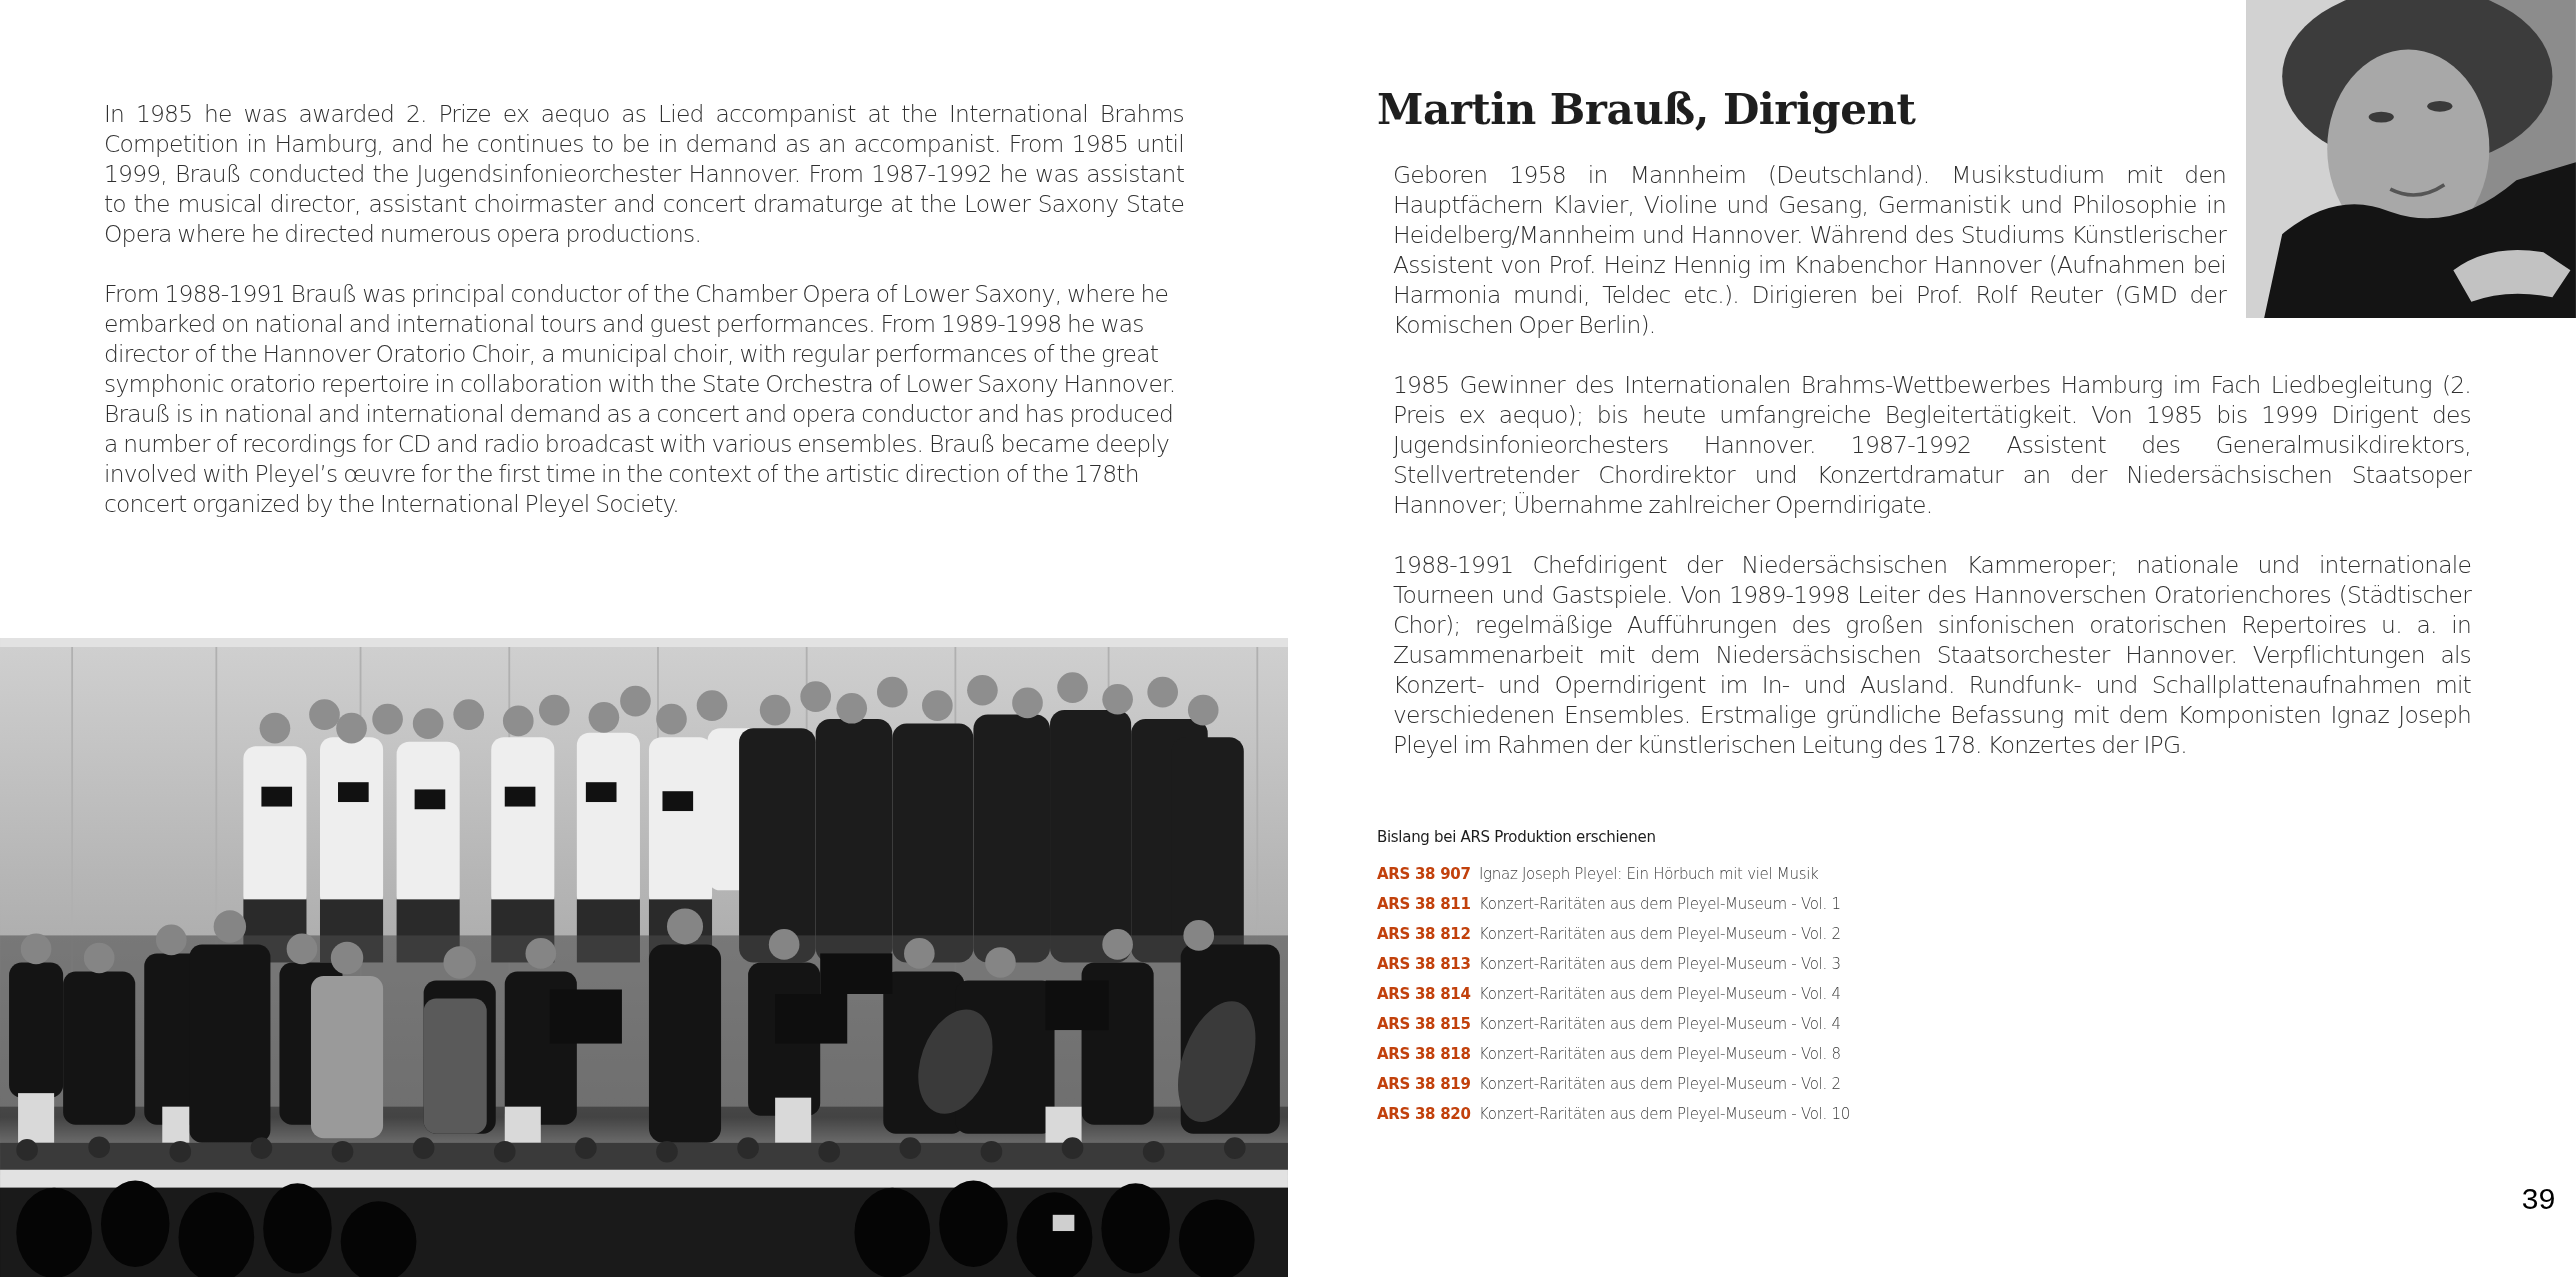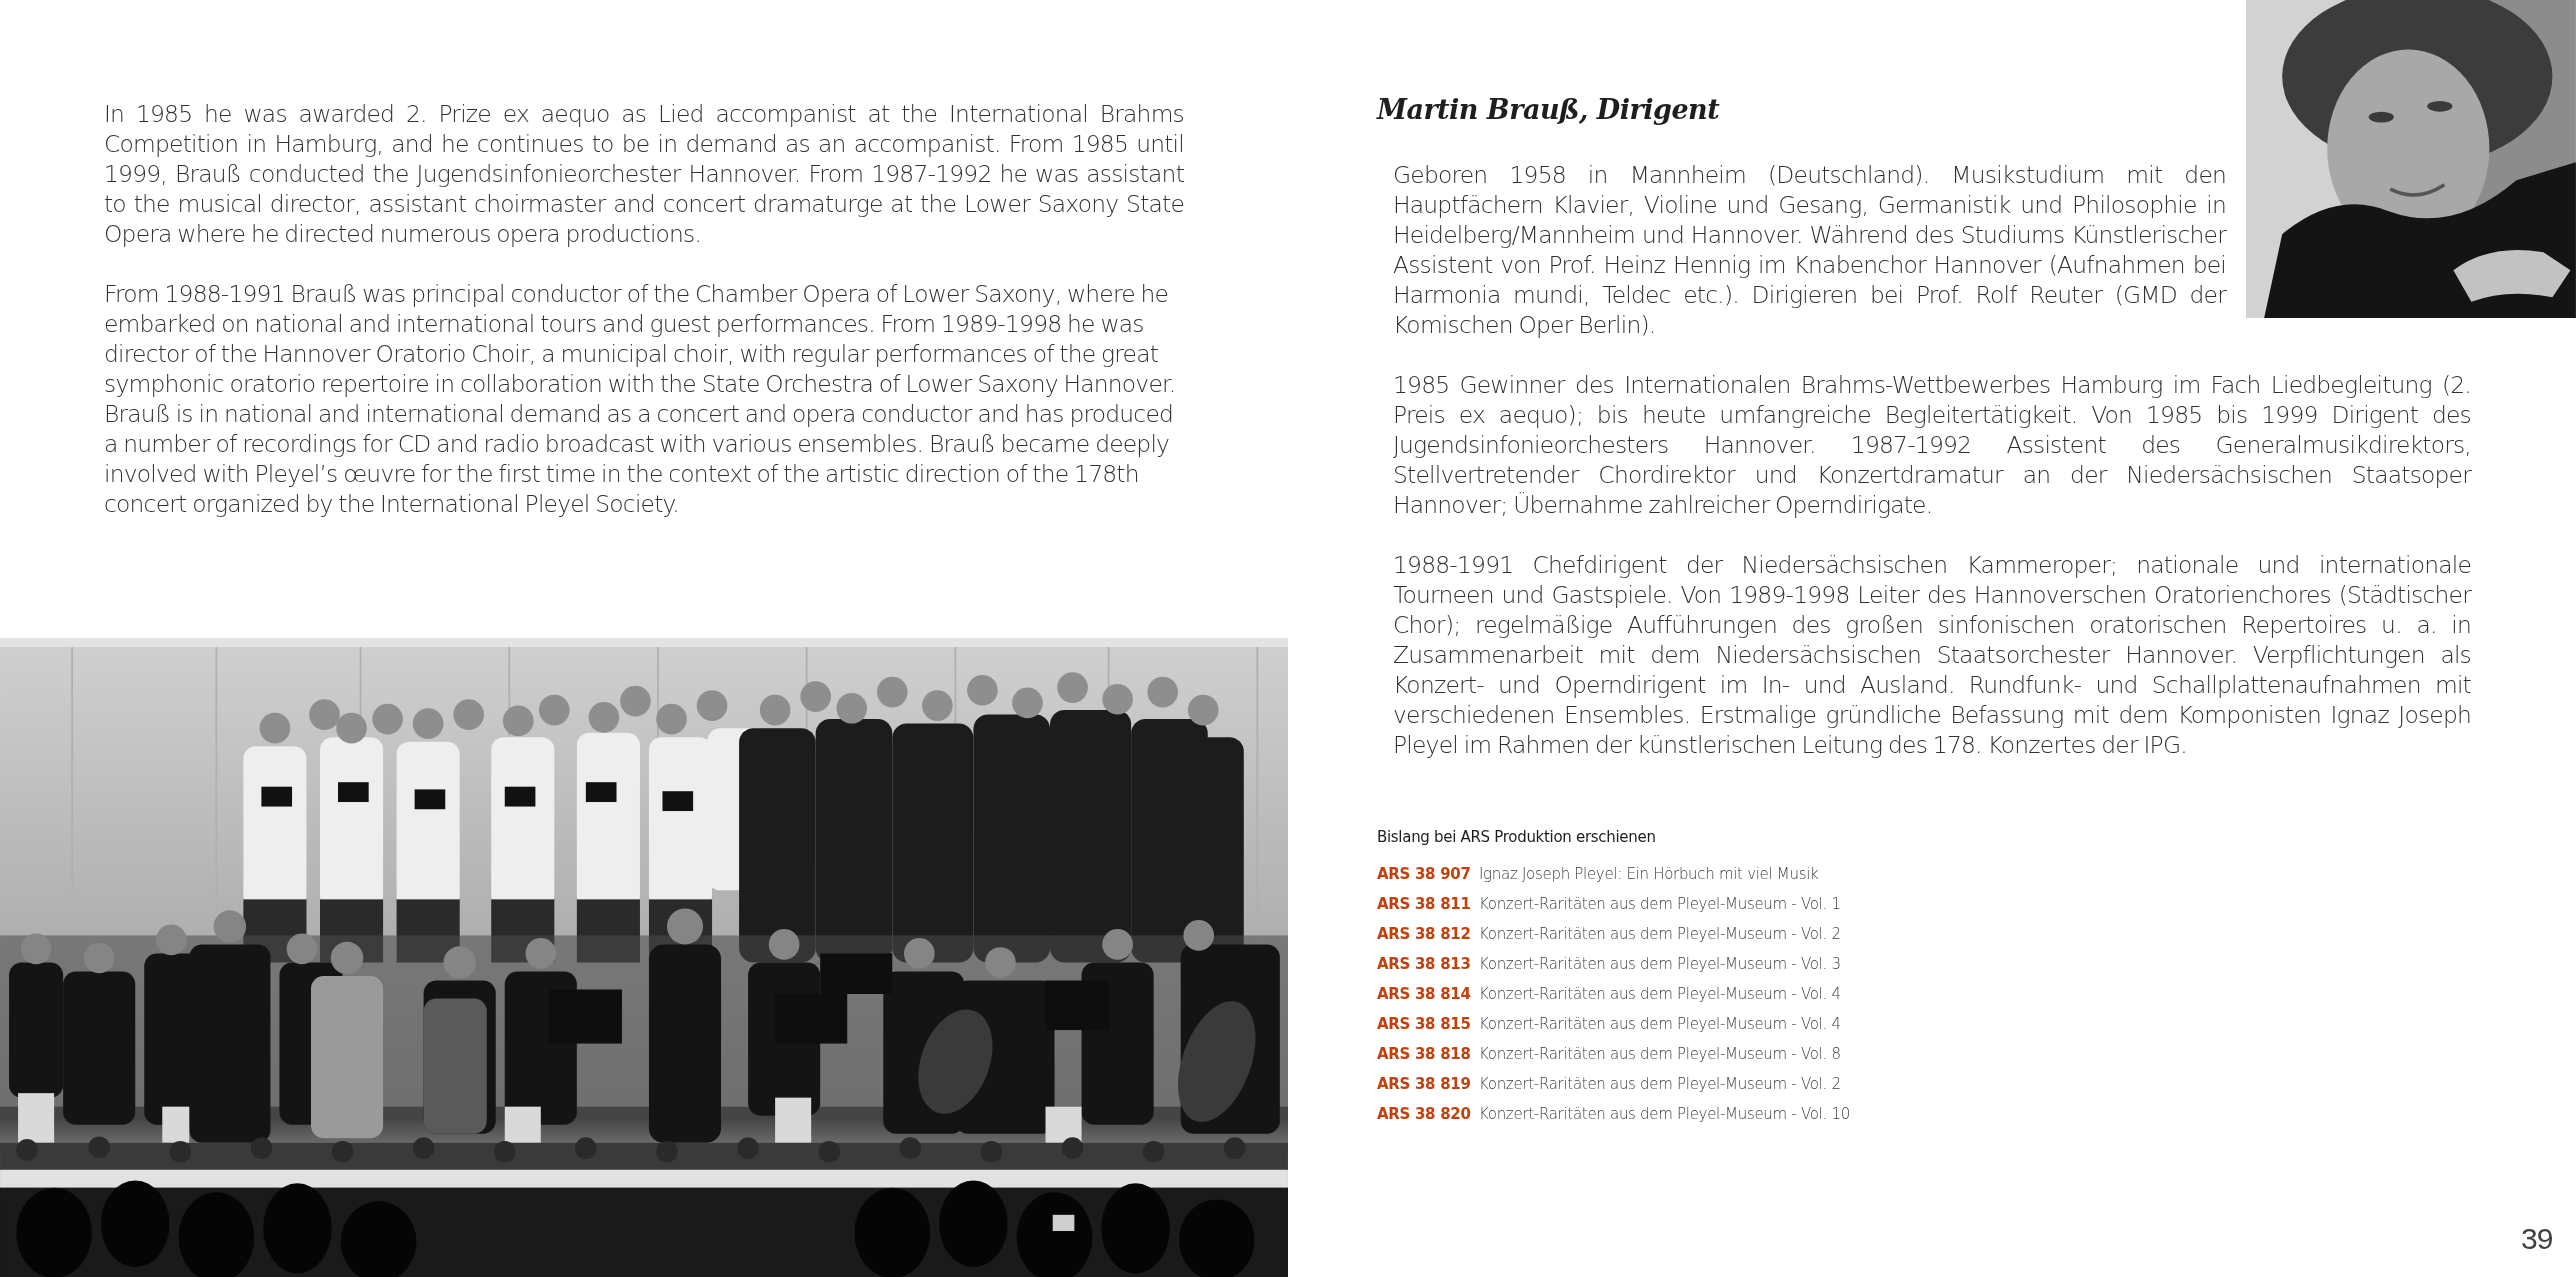--- a/index.html
+++ b/index.html
@@ -36,22 +36,21 @@
     #left-col .para2 { margin-top: 30px; }
 
     #right-col {
       position: absolute;
       left: 1377px;
       top: 83px;
       width: 1110px;
     }
     .heading {
       font-family: "DejaVu Serif", serif;
-      font-style: italic;
-      font-size: 27px;
+      font-size: 42px;
       line-height: 54px;
       color: #1e1e1e;
       letter-spacing: -0.5px;
       margin: 0 0 23.4px 0;
       height: 54px;
     }
     .intro {
       width: 833px;
     }
     #right-col .para { margin-top: 30px; }
@@ -106,24 +105,24 @@
       letter-spacing: -0.3px;
     }
     .disc-name {
       font-weight: 300;
       color: #3c3c3c;
     }
 
     #page-number {
       position: absolute;
       left: 2521px;
-      top: 1222px;
-      font-family: Liberation Sans, sans-serif;
+      top: 1184px;
+      font-family: Liberation Mono, monospace;
       font-size: 30px;
-      color: #404040;
+      color: #000000;
       letter-spacing: -0.9px;
     }
   </style>
 </head>
 <body>
 
 <div id="left-col">
   <p class="body-text">In 1985 he was awarded 2. Prize ex aequo as Lied accompanist at the International Brahms Competition in Hamburg, and he continues to be in demand as an accompanist. From 1985 until 1999, Brauß conducted the Jugendsinfonieorchester Hannover. From 1987-1992 he was assistant to the musical director, assistant choirmaster and concert dramaturge at the Lower Saxony State Opera where he directed numerous opera productions.</p>
   <p class="body-text last-left para2">From 1988-1991 Brauß was principal conductor of the Chamber Opera of Lower Saxony, where he embarked on national and international tours and guest performances. From 1989-1998 he was director of the Hannover Oratorio Choir, a municipal choir, with regular performances of the great symphonic oratorio repertoire in collaboration with the State Orchestra of Lower Saxony Hannover. Brauß is in national and international demand as a concert and opera conductor and has produced a number of recordings for CD and radio broadcast with various ensembles. Brauß became deeply involved with Pleyel’s œuvre for the first time in the context of the artistic direction of the 178th concert organized by the International Pleyel Society.</p>
 </div>

